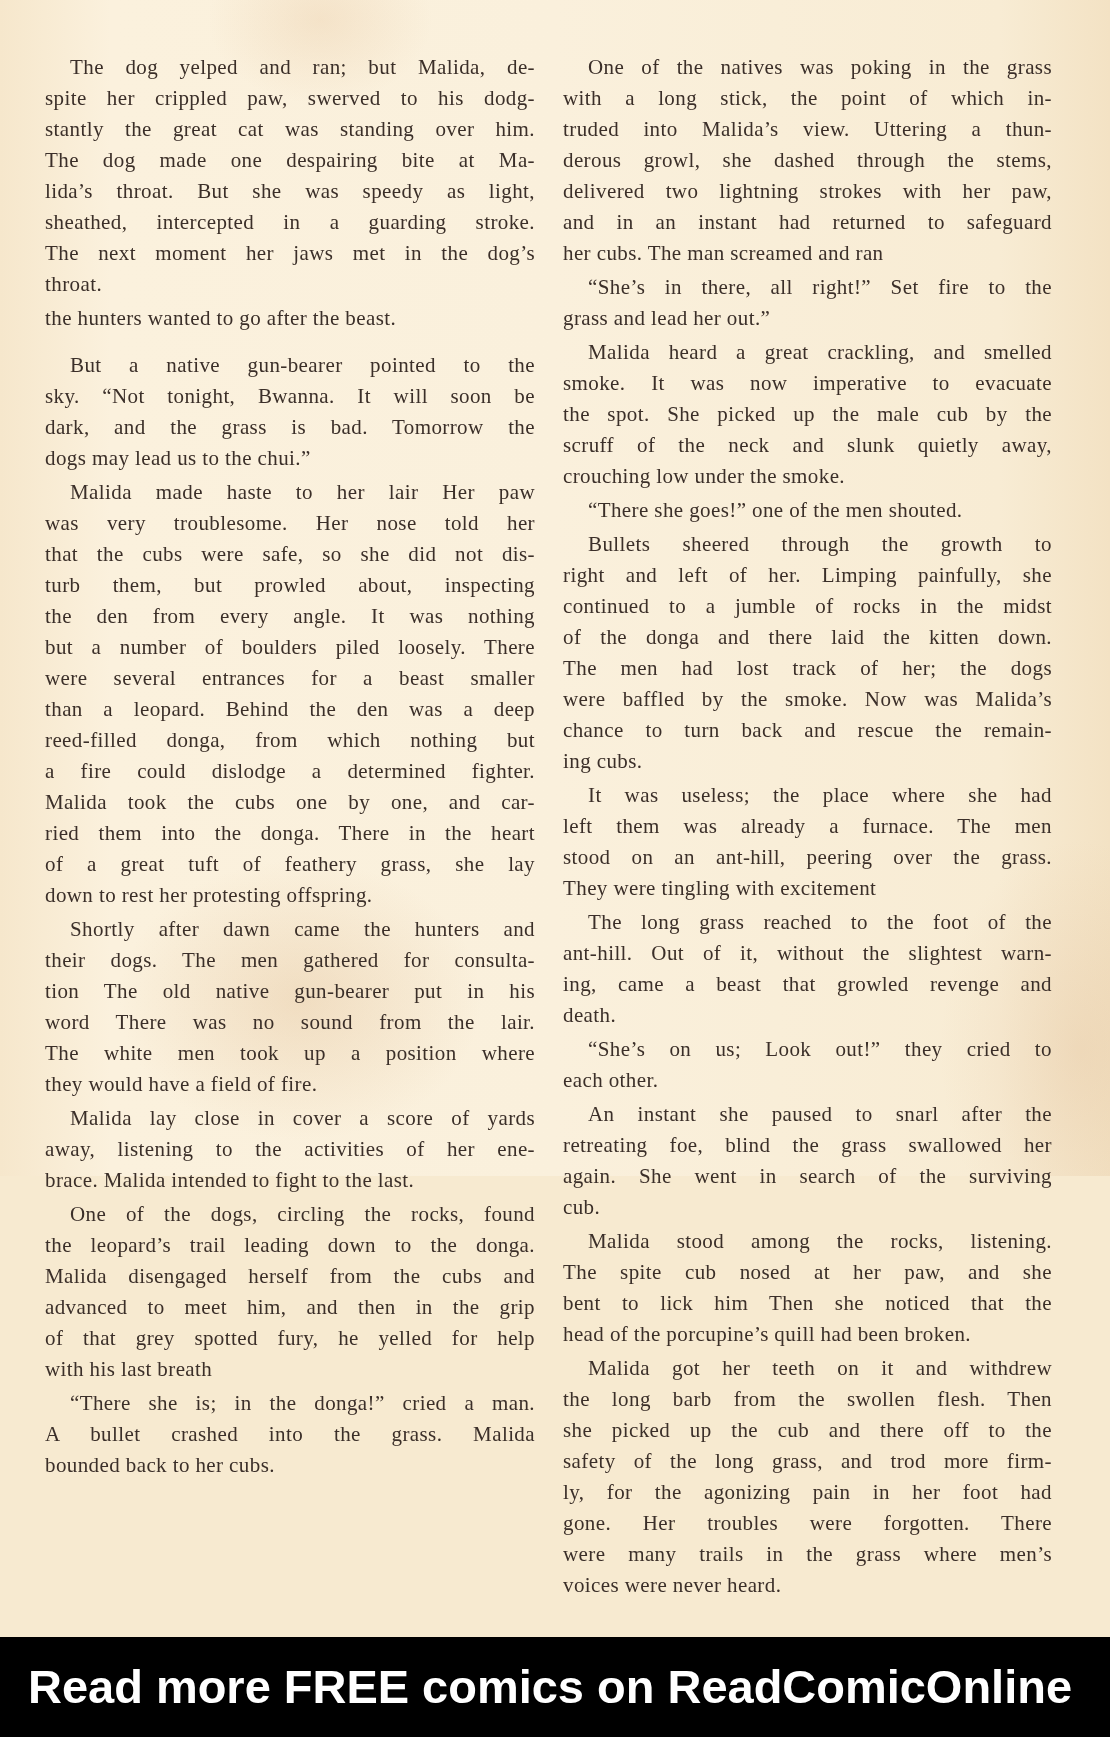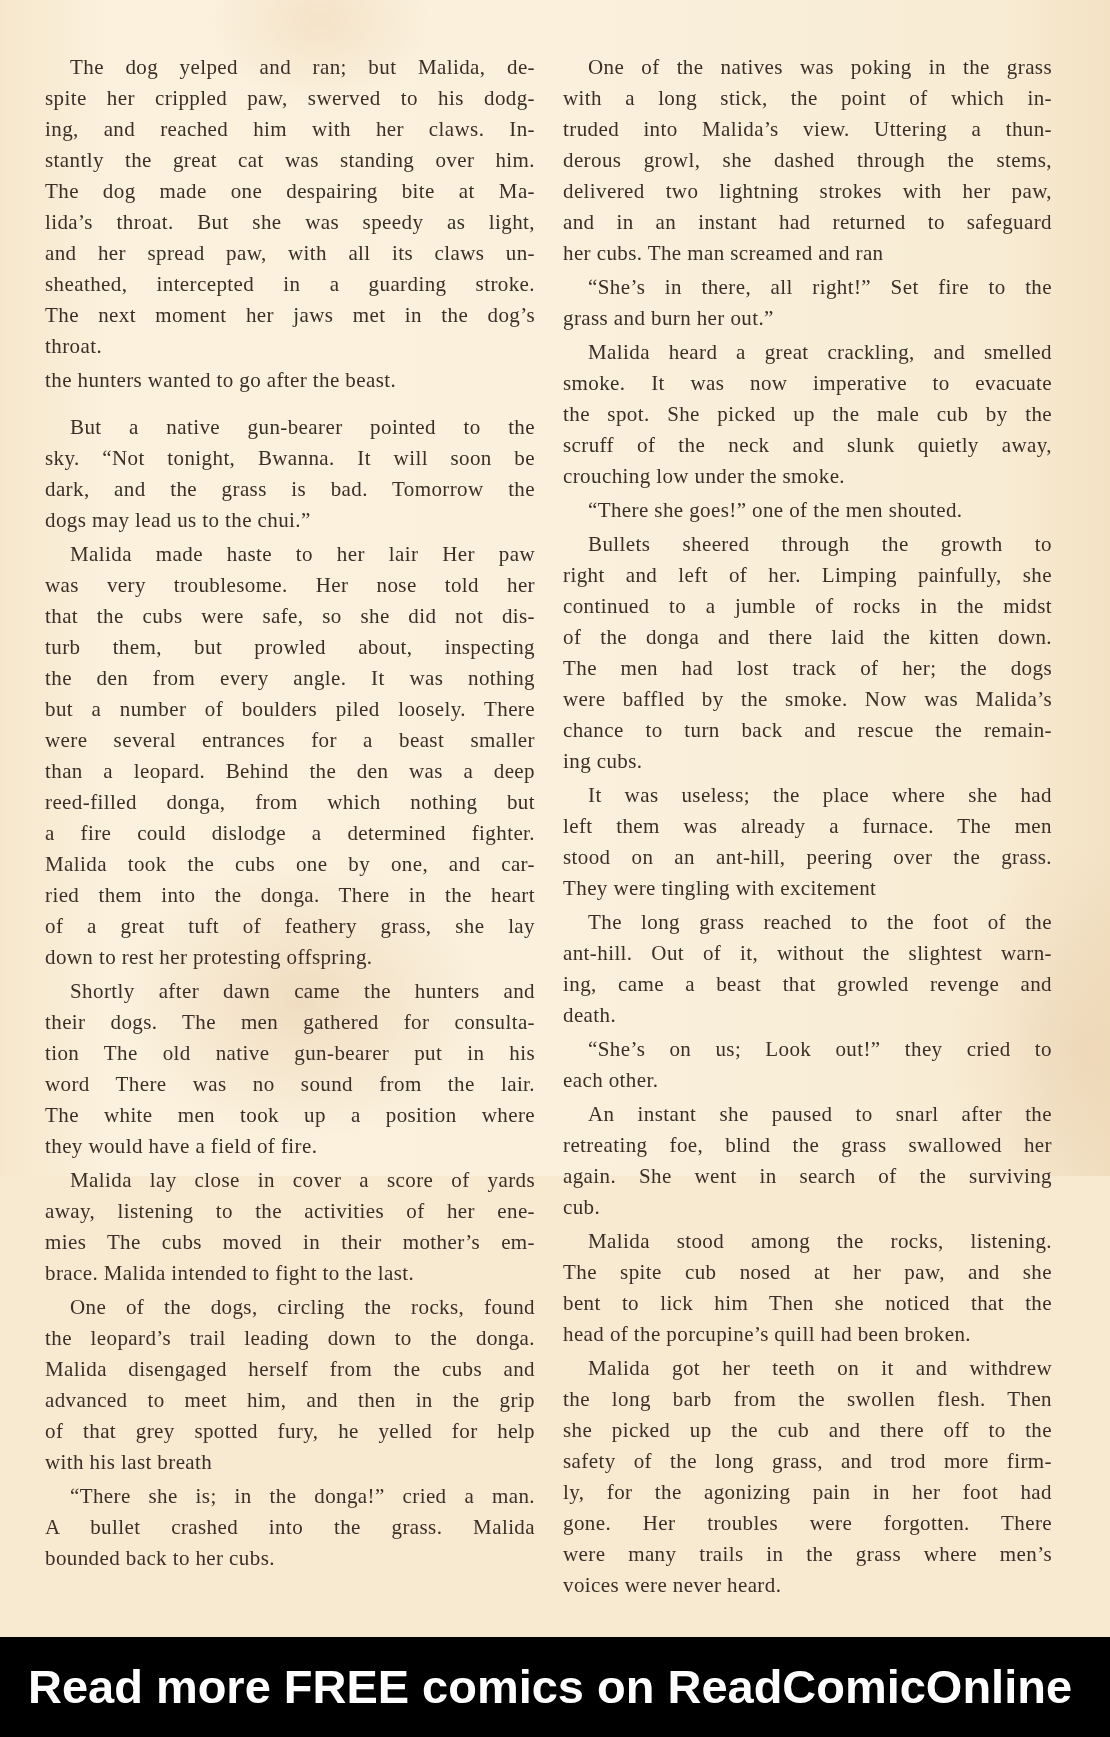--- a/index.html
+++ b/index.html
@@ -43,25 +43,23 @@
   }
 </style>
 </head>
 <body>
 
 <div class="page">
   <div class="col left" id="col-left">
       <div class="para">
         <span class="line first" style="white-space: normal;">The dog yelped and ran; but Malida, de-</span>
         <span class="line" style="white-space: normal;">spite her crippled paw, swerved to his dodg-</span>
-        <span class="line" style="white-space: normal;">ing, and reached him with her claws. In-</span>
         <span class="line" style="white-space: normal;">stantly the great cat was standing over him.</span>
         <span class="line" style="white-space: normal;">The dog made one despairing bite at Ma-</span>
         <span class="line" style="white-space: normal;">lida’s throat. But she was speedy as light,</span>
-        <span class="line" style="white-space: normal;">and her spread paw, with all its claws un-</span>
         <span class="line" style="white-space: normal;">sheathed, intercepted in a guarding stroke.</span>
         <span class="line" style="white-space: normal;">The next moment her jaws met in the dog’s</span>
         <span class="line last" style="white-space: normal;">throat.</span>
       </div>
       <div class="para">
         <span class="line last" style="white-space: normal;">the hunters wanted to go after the beast.</span>
       </div>
       <div class="para">
         <span class="line first" style="white-space: normal; margin-top: 16px;">But a native gun-bearer pointed to the</span>
         <span class="line" style="white-space: normal;">sky. “Not tonight, Bwanna. It will soon be</span>
@@ -88,21 +86,20 @@
         <span class="line first" style="white-space: normal;">Shortly after dawn came the hunters and</span>
         <span class="line" style="white-space: normal;">their dogs. The men gathered for consulta-</span>
         <span class="line" style="white-space: normal;">tion The old native gun-bearer put in his</span>
         <span class="line" style="white-space: normal;">word There was no sound from the lair.</span>
         <span class="line" style="white-space: normal;">The white men took up a position where</span>
         <span class="line last" style="white-space: normal;">they would have a field of fire.</span>
       </div>
       <div class="para">
         <span class="line first" style="white-space: normal;">Malida lay close in cover a score of yards</span>
         <span class="line" style="white-space: normal;">away, listening to the activities of her ene-</span>
-        <span class="line" style="white-space: normal;">mies The cubs moved in their mother’s em-</span>
         <span class="line last" style="white-space: normal;">brace. Malida intended to fight to the last.</span>
       </div>
       <div class="para">
         <span class="line first" style="white-space: normal;">One of the dogs, circling the rocks, found</span>
         <span class="line" style="white-space: normal;">the leopard’s trail leading down to the donga.</span>
         <span class="line" style="white-space: normal;">Malida disengaged herself from the cubs and</span>
         <span class="line" style="white-space: normal;">advanced to meet him, and then in the grip</span>
         <span class="line" style="white-space: normal;">of that grey spotted fury, he yelled for help</span>
         <span class="line last" style="white-space: normal;">with his last breath</span>
       </div>
@@ -117,21 +114,21 @@
         <span class="line first" style="white-space: normal;">One of the natives was poking in the grass</span>
         <span class="line" style="white-space: normal;">with a long stick, the point of which in-</span>
         <span class="line" style="white-space: normal;">truded into Malida’s view. Uttering a thun-</span>
         <span class="line" style="white-space: normal;">derous growl, she dashed through the stems,</span>
         <span class="line" style="white-space: normal;">delivered two lightning strokes with her paw,</span>
         <span class="line" style="white-space: normal;">and in an instant had returned to safeguard</span>
         <span class="line last" style="white-space: normal;">her cubs. The man screamed and ran</span>
       </div>
       <div class="para">
         <span class="line first" style="white-space: normal;">“She’s in there, all right!” Set fire to the</span>
-        <span class="line last" style="white-space: normal;">grass and burn her out.”</span>
+        <span class="line last" style="white-space: normal;">grass and lead her out.”</span>
       </div>
       <div class="para">
         <span class="line first" style="white-space: normal;">Malida heard a great crackling, and smelled</span>
         <span class="line" style="white-space: normal;">smoke. It was now imperative to evacuate</span>
         <span class="line" style="white-space: normal;">the spot. She picked up the male cub by the</span>
         <span class="line" style="white-space: normal;">scruff of the neck and slunk quietly away,</span>
         <span class="line last" style="white-space: normal;">crouching low under the smoke.</span>
       </div>
       <div class="para">
         <span class="line first last" style="white-space: normal;">“There she goes!” one of the men shouted.</span>

